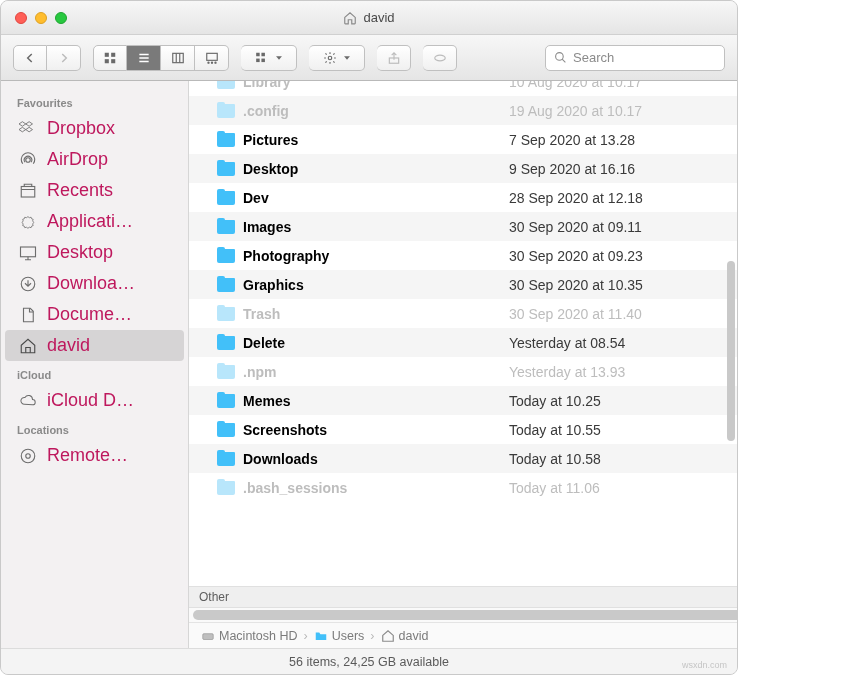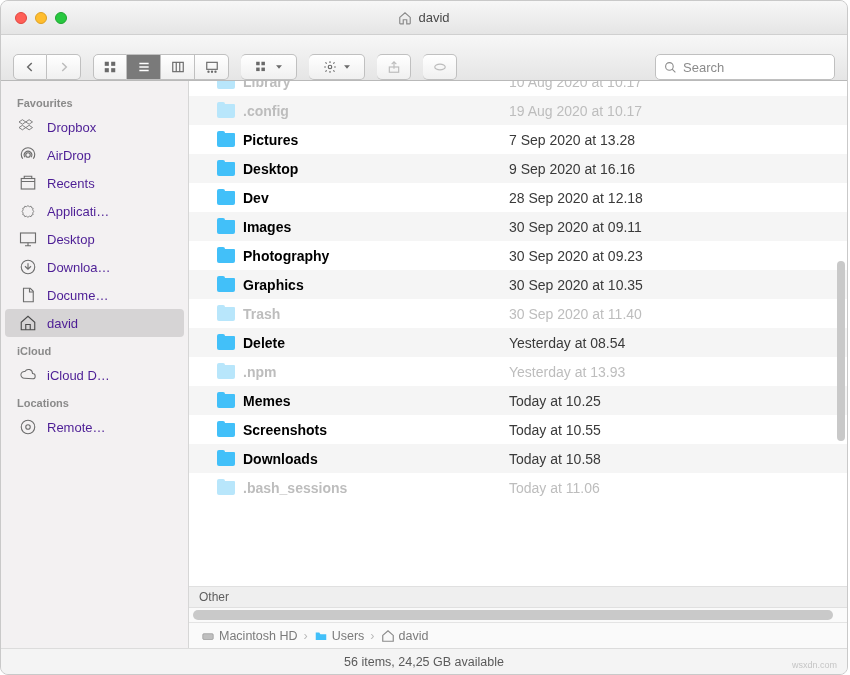--- a/index.html
+++ b/index.html
@@ -1,43 +1,43 @@
 <!DOCTYPE html>
 <html><head>
 <meta charset="utf-8">
 <style>
   * { box-sizing: border-box; margin: 0; padding: 0; font-family: -apple-system, "Helvetica Neue", Arial, sans-serif; }
   body { background:#fff; width:850px; height:675px; overflow:hidden; }
 
-  .window { width:848px; height:675px; display:flex; flex-direction:column; background:#ececec; border:1px solid #c9c9c9; border-radius:8px; overflow:hidden; position:relative;}
+  .window { width:738px; height:675px; display:flex; flex-direction:column; background:#ececec; border:1px solid #c9c9c9; border-radius:8px; overflow:hidden; position:relative;}
   .titlebar { height:34px; display:flex; align-items:center; background:linear-gradient(#f7f7f7,#e5e5e5); border-bottom:1px solid #d0d0d0; }
   .traffic { display:flex; gap:8px; padding-left:14px; }
   .dot { width:12px; height:12px; border-radius:50%; }
   .dot.red{background:#ff5f57;border:0.5px solid #e04640;} .dot.yellow{background:#ffbd2e;border:0.5px solid #deA123;} .dot.green{background:#28c840;border:0.5px solid #1fa531;}
   .title { position:absolute; left:0; right:0; text-align:center; font-size:13px; color:#4a4a4a; display:flex; gap:6px; align-items:center; justify-content:center; pointer-events:none;}
   .title svg { width:14px; height:14px; }
 
-  .toolbar { height:46px; display:flex; align-items:flex-end; gap:12px; padding:0 12px; background:linear-gradient(#f7f7f7,#e5e5e5); border-bottom:1px solid #b9b9b9; }
+  .toolbar { height:46px; display:flex; align-items:center; gap:12px; padding:0 12px; background:linear-gradient(#f7f7f7,#e5e5e5); border-bottom:1px solid #b9b9b9; }
   .btngrp { display:flex; }
   .tbtn { height:26px; min-width:34px; background:linear-gradient(#ffffff,#f0f0f0); border:1px solid #c0c0c0; display:flex; align-items:center; justify-content:center; font-size:13px; color:#6a6a6a; }
   .tbtn.disabled { color:#bcbcbc; }
   .btngrp .tbtn:first-child { border-radius:5px 0 0 5px; }
   .btngrp .tbtn:last-child  { border-radius:0 5px 5px 0; border-left:none;}
   .btngrp.solo .tbtn { border-radius:5px; }
   .tbtn + .tbtn { border-left:none;}
   .tbtn.active { background:#7a7a7a; color:#fff; }
   .tbtn svg { width:16px; height:14px; }
   .spacer{flex:1;}
   .search { flex: 0 0 180px; height:26px; border-radius:5px; border:1px solid #c0c0c0; background:#fff; display:flex; align-items:center; padding:0 8px; gap:6px; color:#8b8b8b; font-size:13px;}
   .search svg{width:13px;height:13px;}
 
   .body { flex:1; display:flex; overflow:hidden;}
   .sidebar { width:188px; background:#f3f1f2; border-right:1px solid #d6d6d6; padding:8px 0; overflow:hidden;}
   .sb-head { font-size:11px; color:#8a8a8a; font-weight:600; padding:8px 16px 4px;}
-  .sb-item { display:flex; align-items:center; gap:10px; padding:5px 14px; font-size:13px; color:#4c1d95; white-space:nowrap; overflow:hidden; text-overflow:ellipsis; border-radius:4px; margin:0 4px;}
+  .sb-item { display:flex; align-items:center; gap:10px; padding:5px 14px; font-size:18px; color:#be185d; white-space:nowrap; overflow:hidden; text-overflow:ellipsis; border-radius:4px; margin:0 4px;}
   .sb-item.sel { background:#d6d4d5; }
   .sb-item svg { width:18px; height:18px; flex-shrink:0; stroke:#6d6d6d; fill:none; stroke-width:1.5;}
   .sb-item.sel svg { stroke:#4a4a4a; }
 
   .main { flex:1; display:flex; flex-direction:column; background:#fff;}
   .cols { height:28px; display:flex; align-items:center; background:#fff; border-bottom:1px solid #e2e2e2; font-size:13px; color:#313131; position:relative;}
   .col-folders{ flex:0 0 308px; padding-left:12px; border-right:1px solid #e6e6e6;}
   .col-date{ flex:1; padding-left:12px; display:flex; align-items:center;}
   .col-date .caret{margin-left:auto; margin-right:10px; color:#7a7a7a;}
   .col-size{ flex:0 0 55px; padding-left:12px; border-left:1px solid #e6e6e6;}

